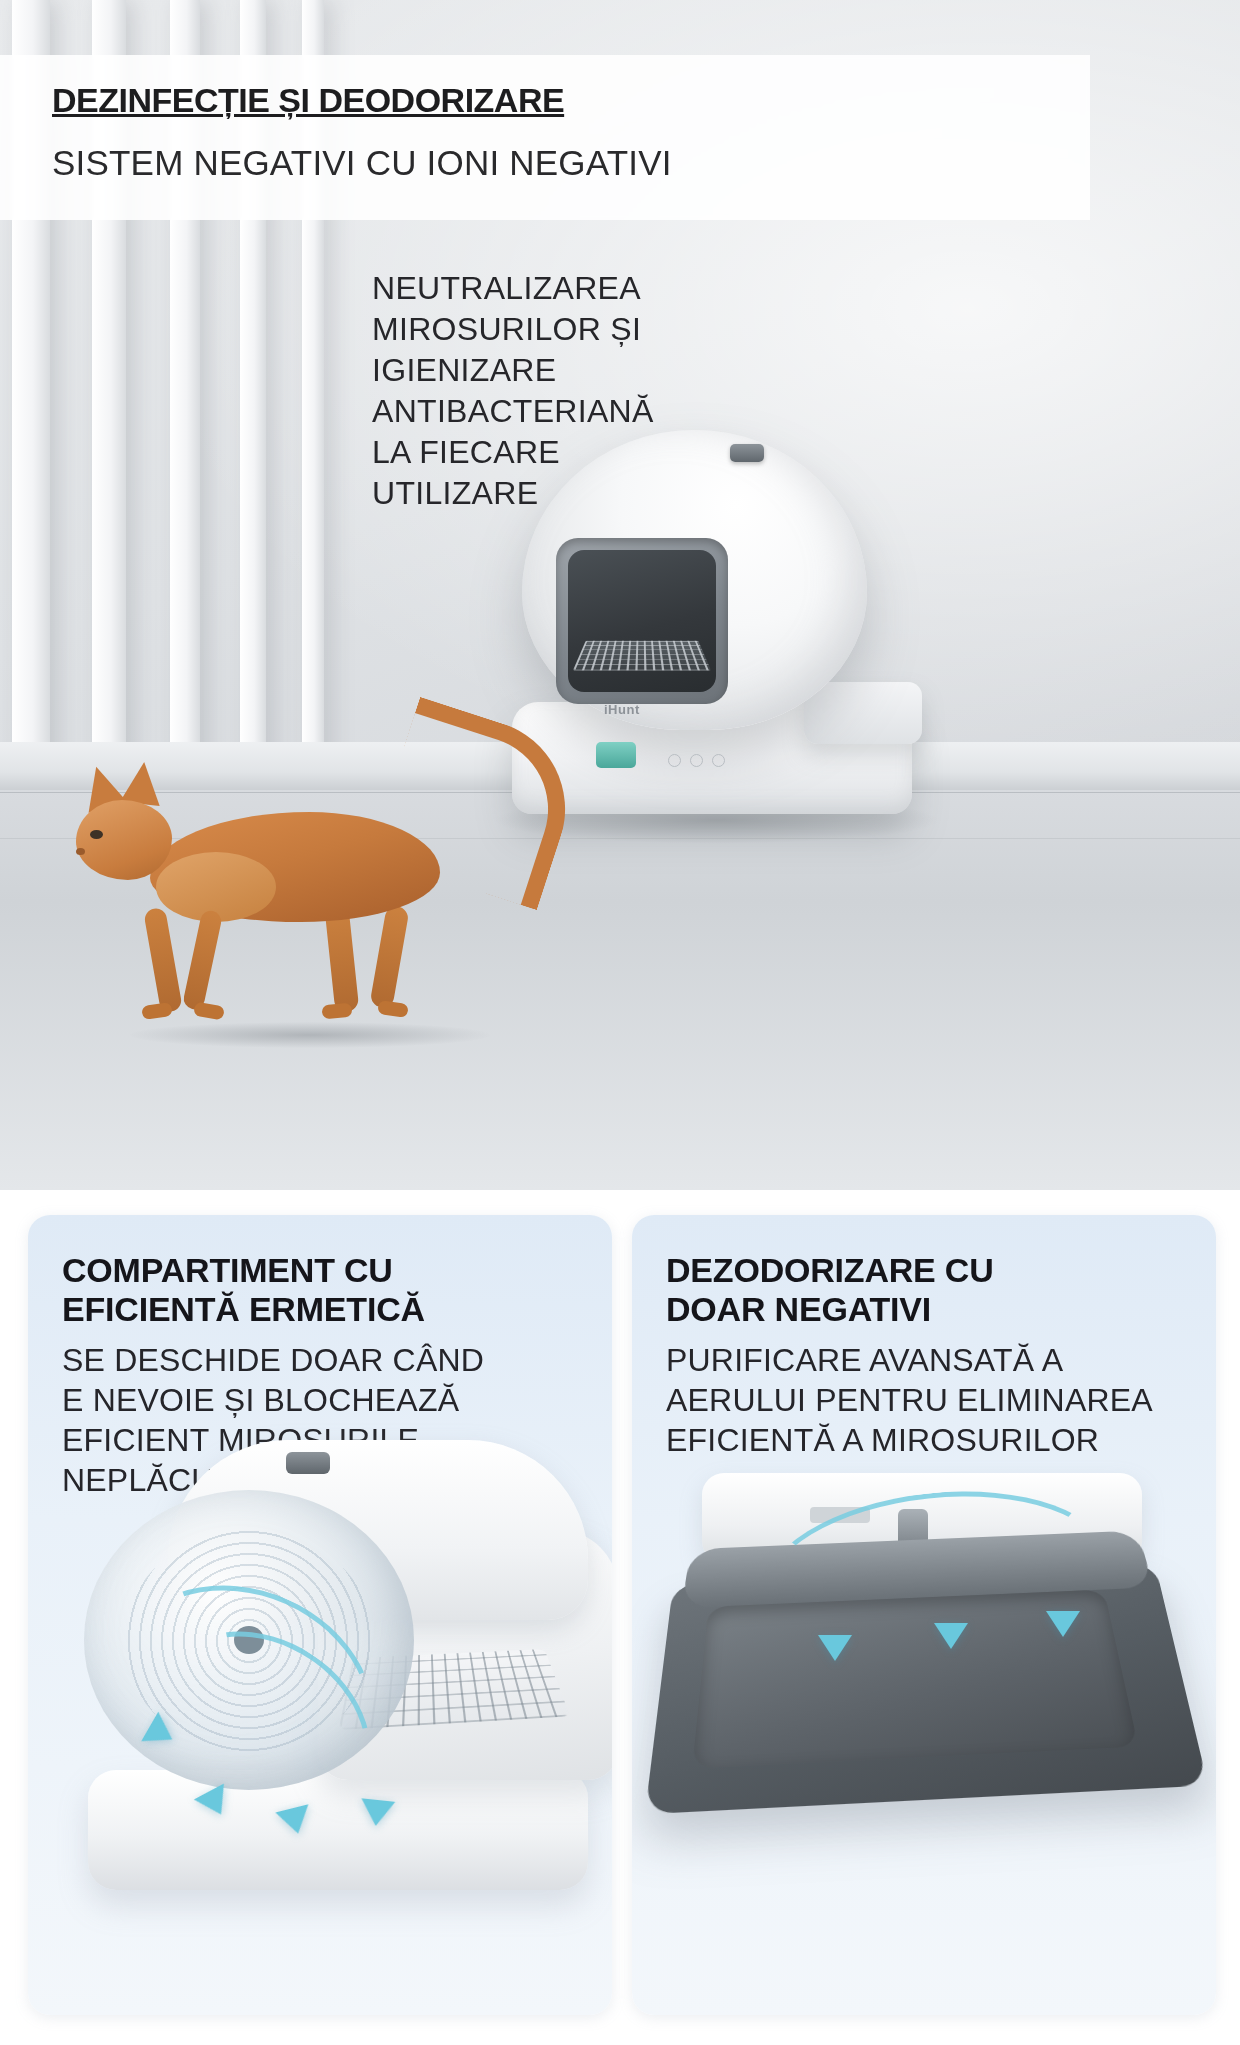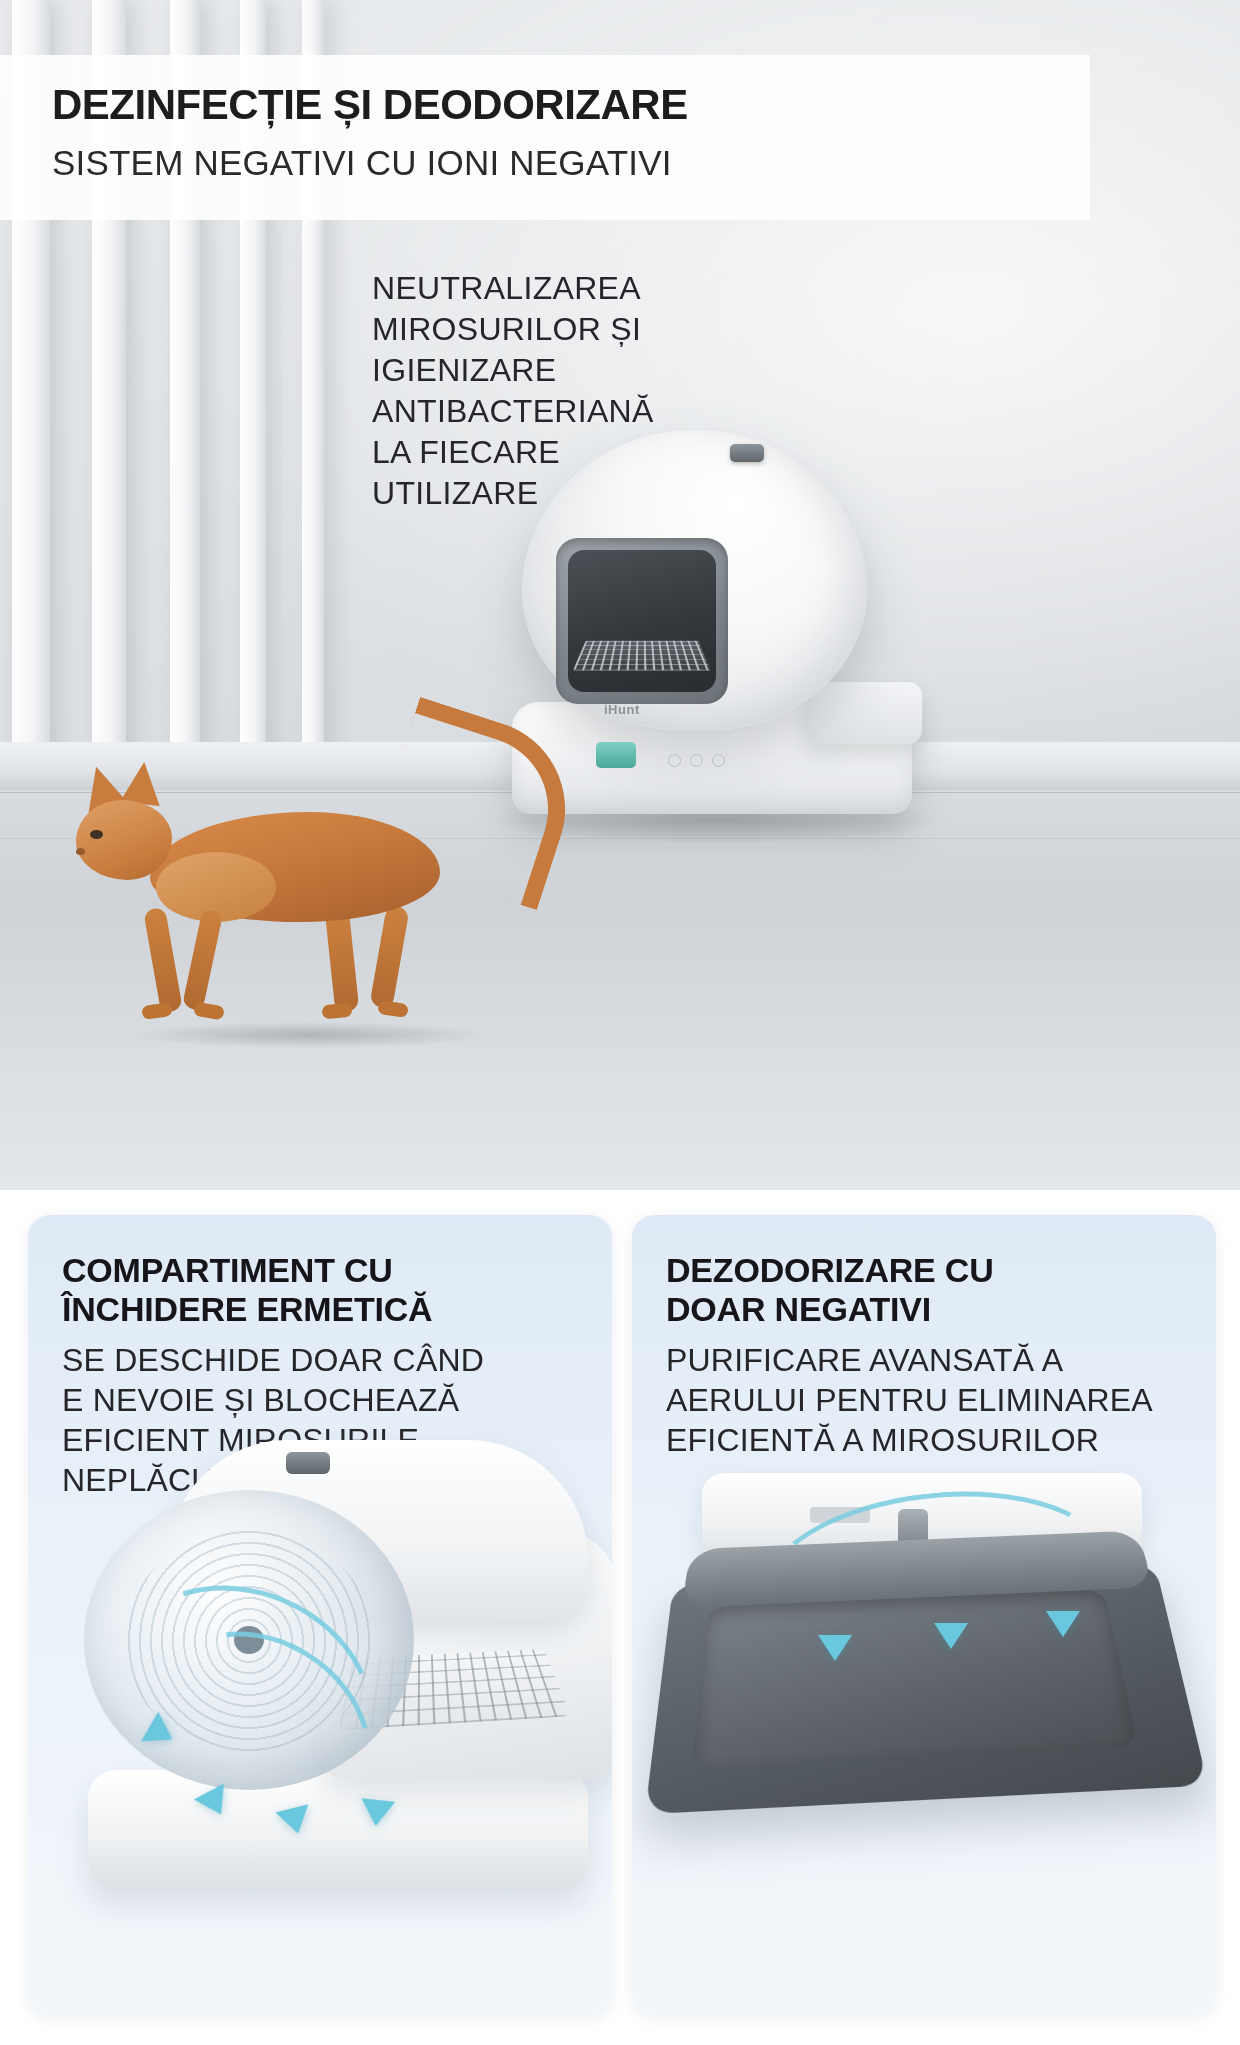--- a/index.html
+++ b/index.html
@@ -68,25 +68,26 @@
     position: absolute;
     left: 0; top: 55px;
     width: 1090px;
     height: 165px;
     background: rgba(255,255,255,0.88);
     backdrop-filter: blur(2px);
   }
   .hero-title {
     position: absolute;
     left: 52px; top: 83px;
-    font-size: 42px;
+    font-size: 34px;
     font-weight: bold;
     letter-spacing: -0.5px;
     color: #1d1d1f;
     line-height: 1.05;
+    text-decoration: underline;
   }
   .hero-sub {
     position: absolute;
     left: 52px; top: 143px;
     font-size: 35px;
     font-weight: 400;
     color: #2a2a2c;
     letter-spacing: 0.2px;
   }
 
@@ -539,21 +540,21 @@
 IGIENIZARE
 ANTIBACTERIANĂ
 LA FIECARE
 UTILIZARE</div>
 </div>
 
 <div class="cards">
 
   <div class="card left">
     <div class="card-title">COMPARTIMENT CU
-ÎNCHIDERE ERMETICĂ</div>
+EFICIENTĂ ERMETICĂ</div>
     <div class="card-desc">SE DESCHIDE DOAR CÂND
 E NEVOIE ȘI BLOCHEAZĂ
 EFICIENT MIROSURILE
 NEPLĂCUTE</div>
 
     <div class="illus-left">
       <div class="base-left"></div>
       <div class="shell-body"></div>
       <div class="shell-grate"></div>
       <div class="shell-top"></div>

